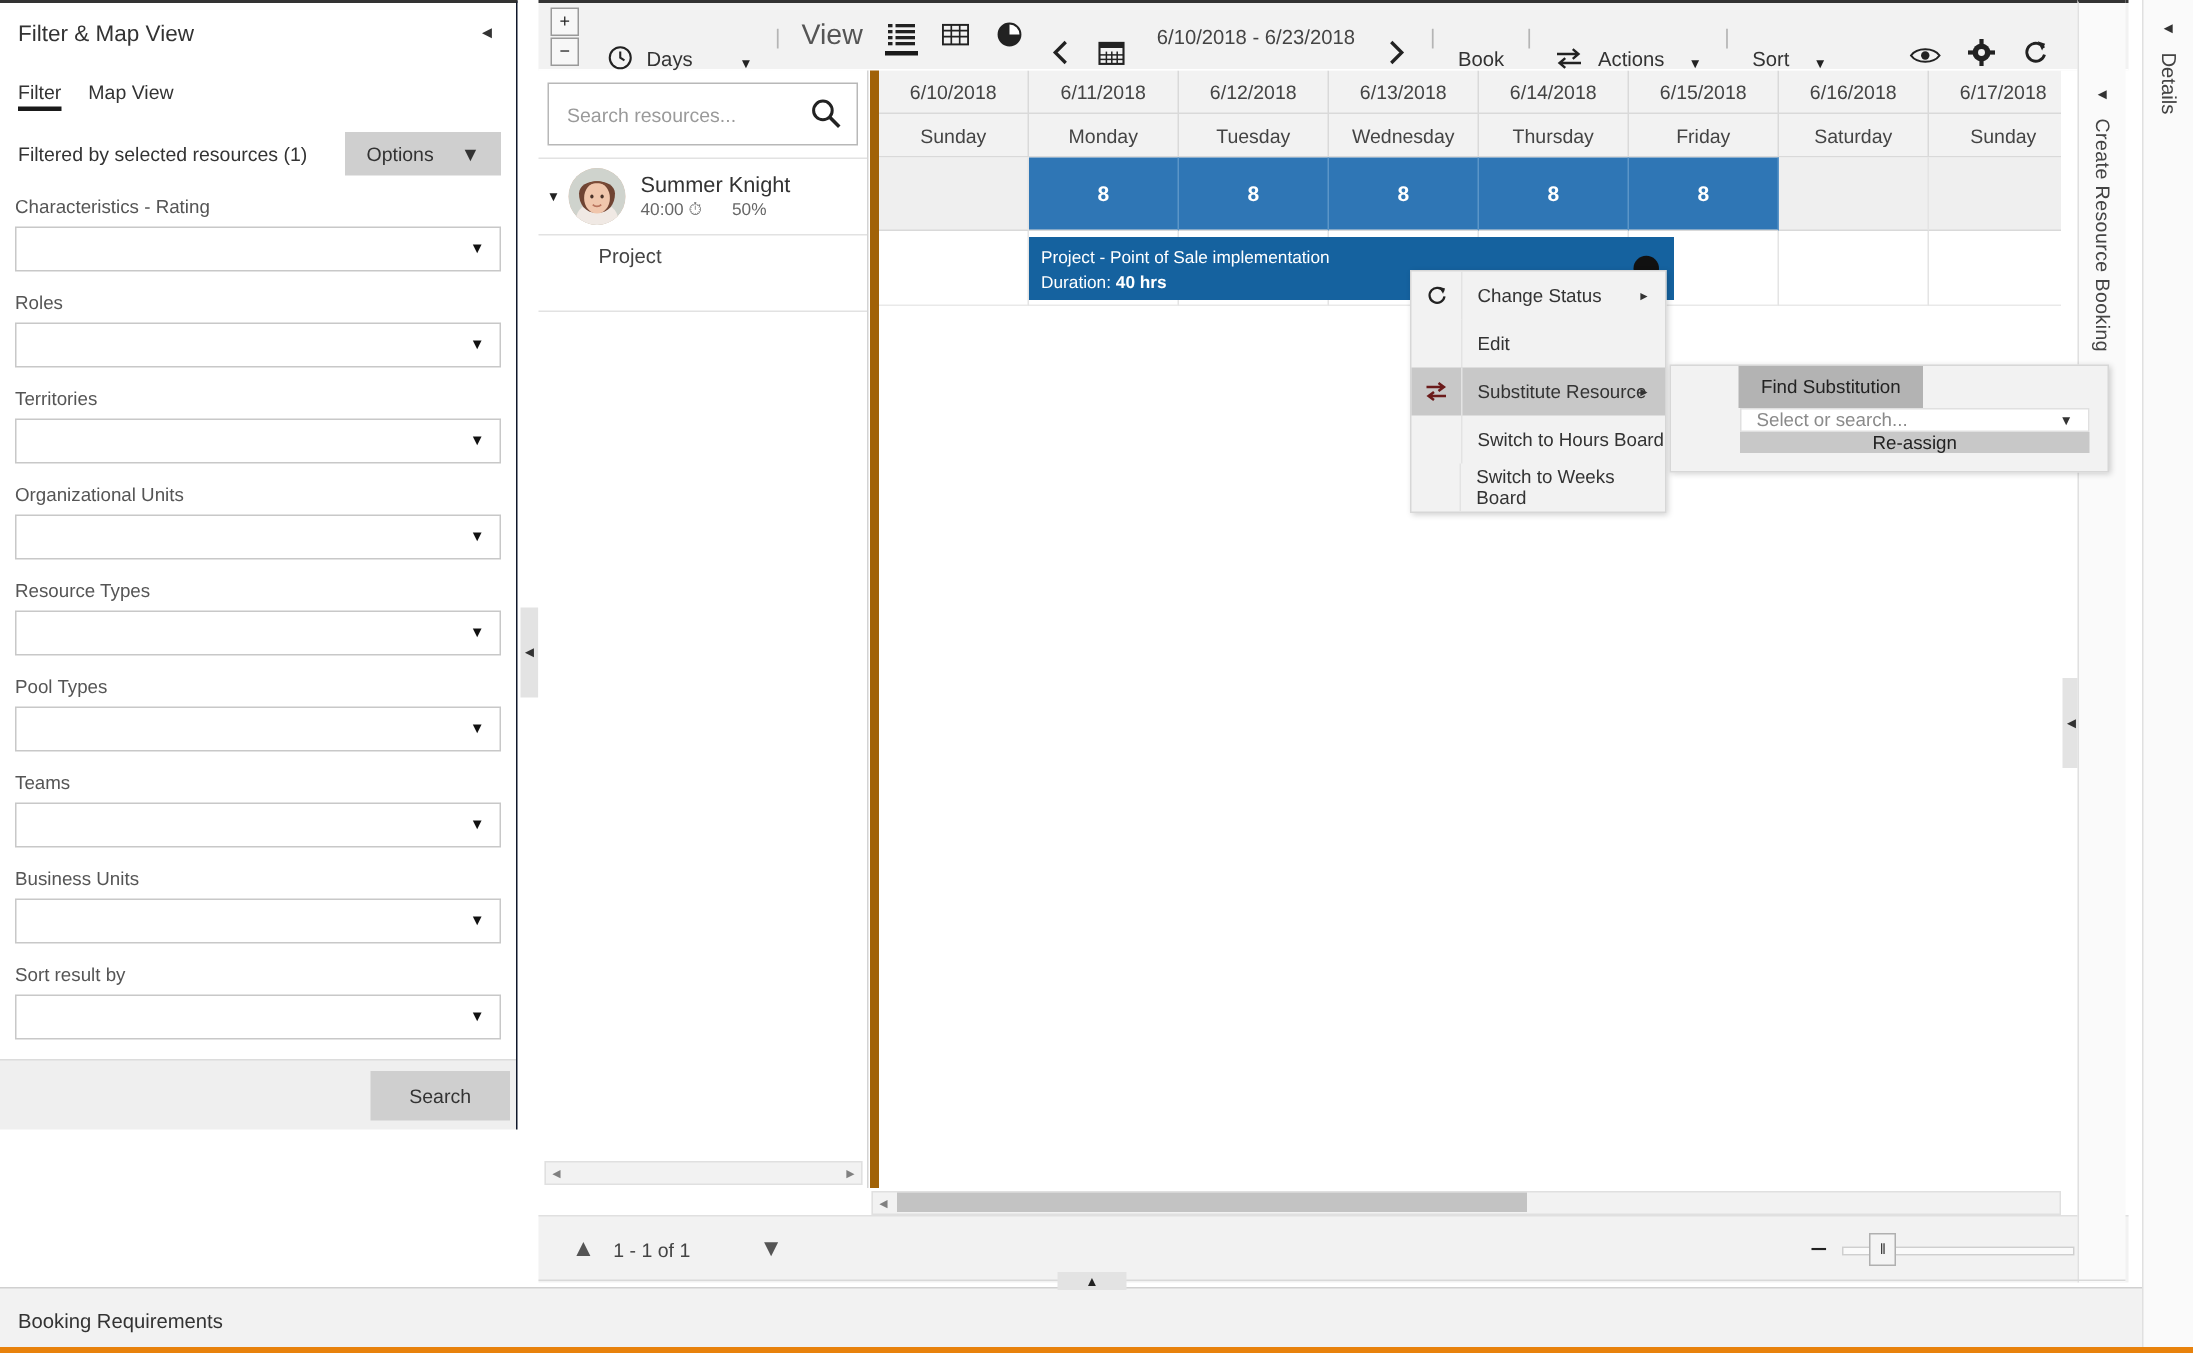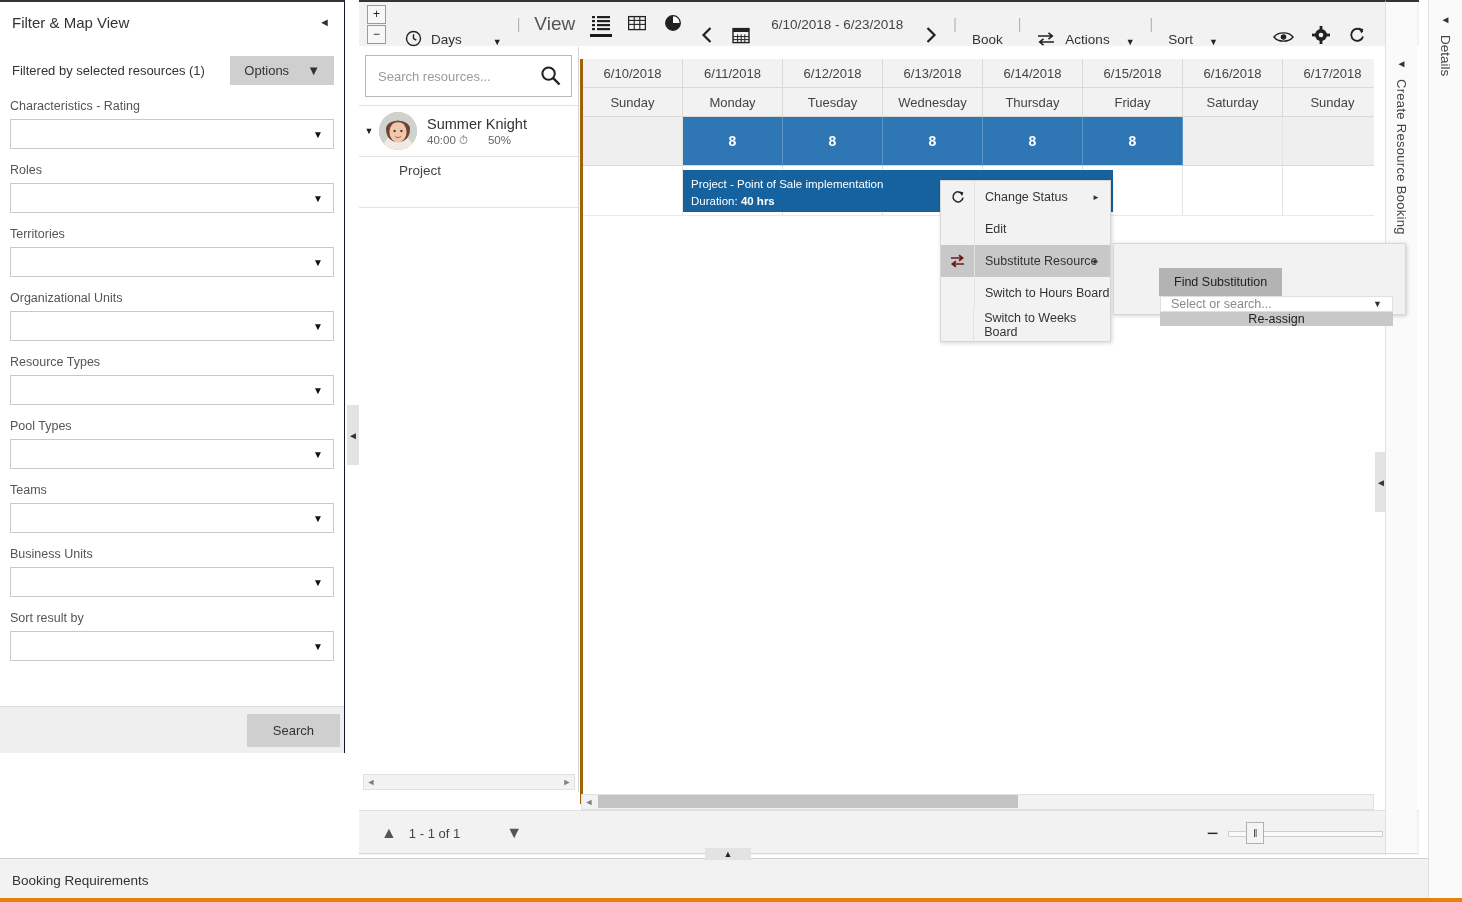--- a/index.html
+++ b/index.html
@@ -154,22 +154,22 @@
   .res-sub { font-size: 11.5px; color: #666; display: flex; gap: 20px; align-items: center; }
   .res-child-row {
     border-top: 1px solid #e2e2e2; height: 51px;
     display: flex; align-items: flex-start; padding: 6px 0 0 40px;
     font-size: 13.5px; color: #444;
   }
   .res-blank-row { border-top: 1px solid #e2e2e2; height: 51px; }
 
   
   #sched {
-    position: absolute; left: 221px; top: 12px; right: 45px; height: 745px;
-    overflow: hidden; border-left: 3px solid #a16207;
+    position: absolute; left: 221px; top: 0; right: 45px; height: 745px;
+    overflow: hidden; border-left: 6px solid #a16207;
   }
   .sched-head-row { display: flex; }
   .sched-head-cell {
     flex: 0 0 100px; height: 29px; background: #f2f2f2;
     border-right: 1px solid #d9d9d9; border-bottom: 1px solid #d9d9d9;
     display: flex; align-items: center; justify-content: center;
     font-size: 13px; color: #444;
   }
   .sched-head-cell.day { height: 29px; }
   .sched-body-row { display: flex; position: relative; }
@@ -308,21 +308,21 @@
   }
   #ctx-menu .ctx-item.sel { background: #c8c8c8; }
 
   
   #subst-panel {
     position: absolute; left: 1113px; top: 243px;
     width: 293px; height: 72px; background: #f2f2f2;
     border: 1px solid #d7d7d7; box-shadow: 1px 1px 4px rgba(0,0,0,.18);
     z-index: 60;
   }
-  #subst-tabs { display: flex; margin-top: 24px; }
+  #subst-tabs { display: flex; }
   #subst-tab {
     margin-left: 45px; background: #b3b3b3; color: #222;
     font-size: 12.5px; padding: 7px 15px; cursor: pointer;
   }
   #subst-row {
     display: flex; align-items: stretch; margin: 0 12px 0 46px; height: 28px; flex-direction: column;
   }
   #subst-select {
     position: relative; flex: 1; background: #fff; border: 1px solid #e0e0e0;
     display: flex; align-items: center; padding-left: 10px;
@@ -338,20 +338,24 @@
 <body>
 
 <div id="app">
 
   <div id="filter-panel">
     <div id="filter-panel-header">
       <span id="filter-panel-title">Filter &amp; Map View</span>
       <span id="filter-collapse-left">◄</span>
     </div>
 
+    <div class="tabstrip">
+      <div class="tab active">Filter</div>
+      <div class="tab">Map View</div>
+    </div>
 
     <div id="filter-subheader">
       <span class="label">Filtered by selected resources (1)</span>
       <button id="options-button">
         <span>Options</span>
         <span>▼</span>
       </button>
     </div>
 
     <div id="filter-fields">

